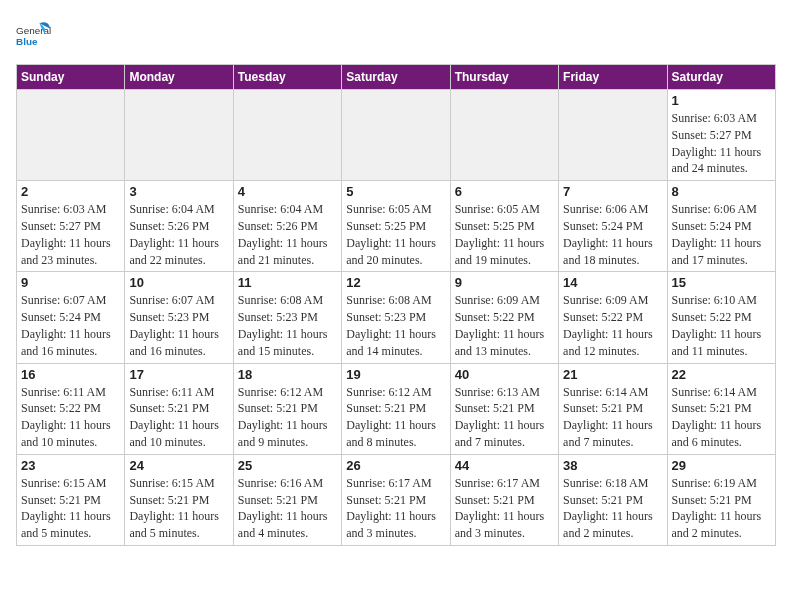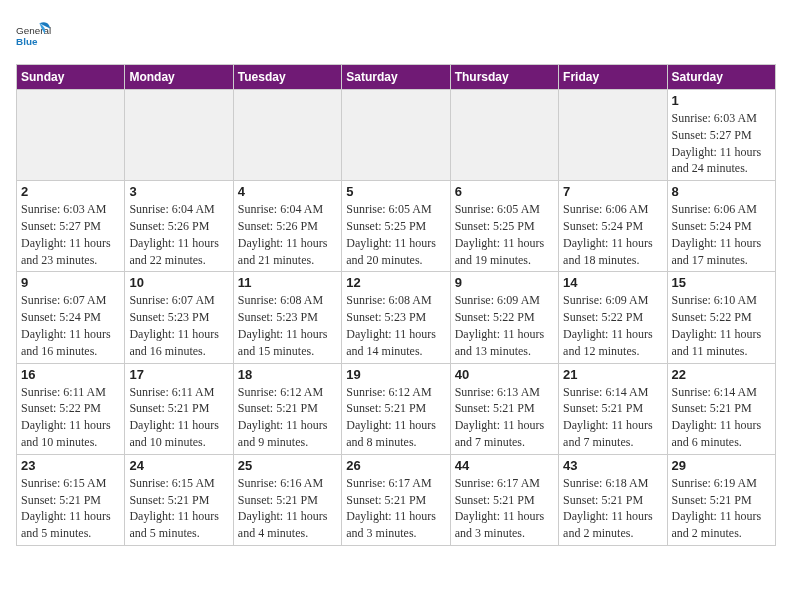--- a/index.html
+++ b/index.html
@@ -311,21 +311,21 @@
 and 3 minutes.</div>
         </td>
         <td>
           <span class="day-number">44</span>
           <div class="day-info">Sunrise: 6:17 AM
 Sunset: 5:21 PM
 Daylight: 11 hours
 and 3 minutes.</div>
         </td>
         <td>
-          <span class="day-number">43</span>
+          <span class="day-number">38</span>
           <div class="day-info">Sunrise: 6:18 AM
 Sunset: 5:21 PM
 Daylight: 11 hours
 and 2 minutes.</div>
         </td>
         <td>
           <span class="day-number">29</span>
           <div class="day-info">Sunrise: 6:19 AM
 Sunset: 5:21 PM
 Daylight: 11 hours

